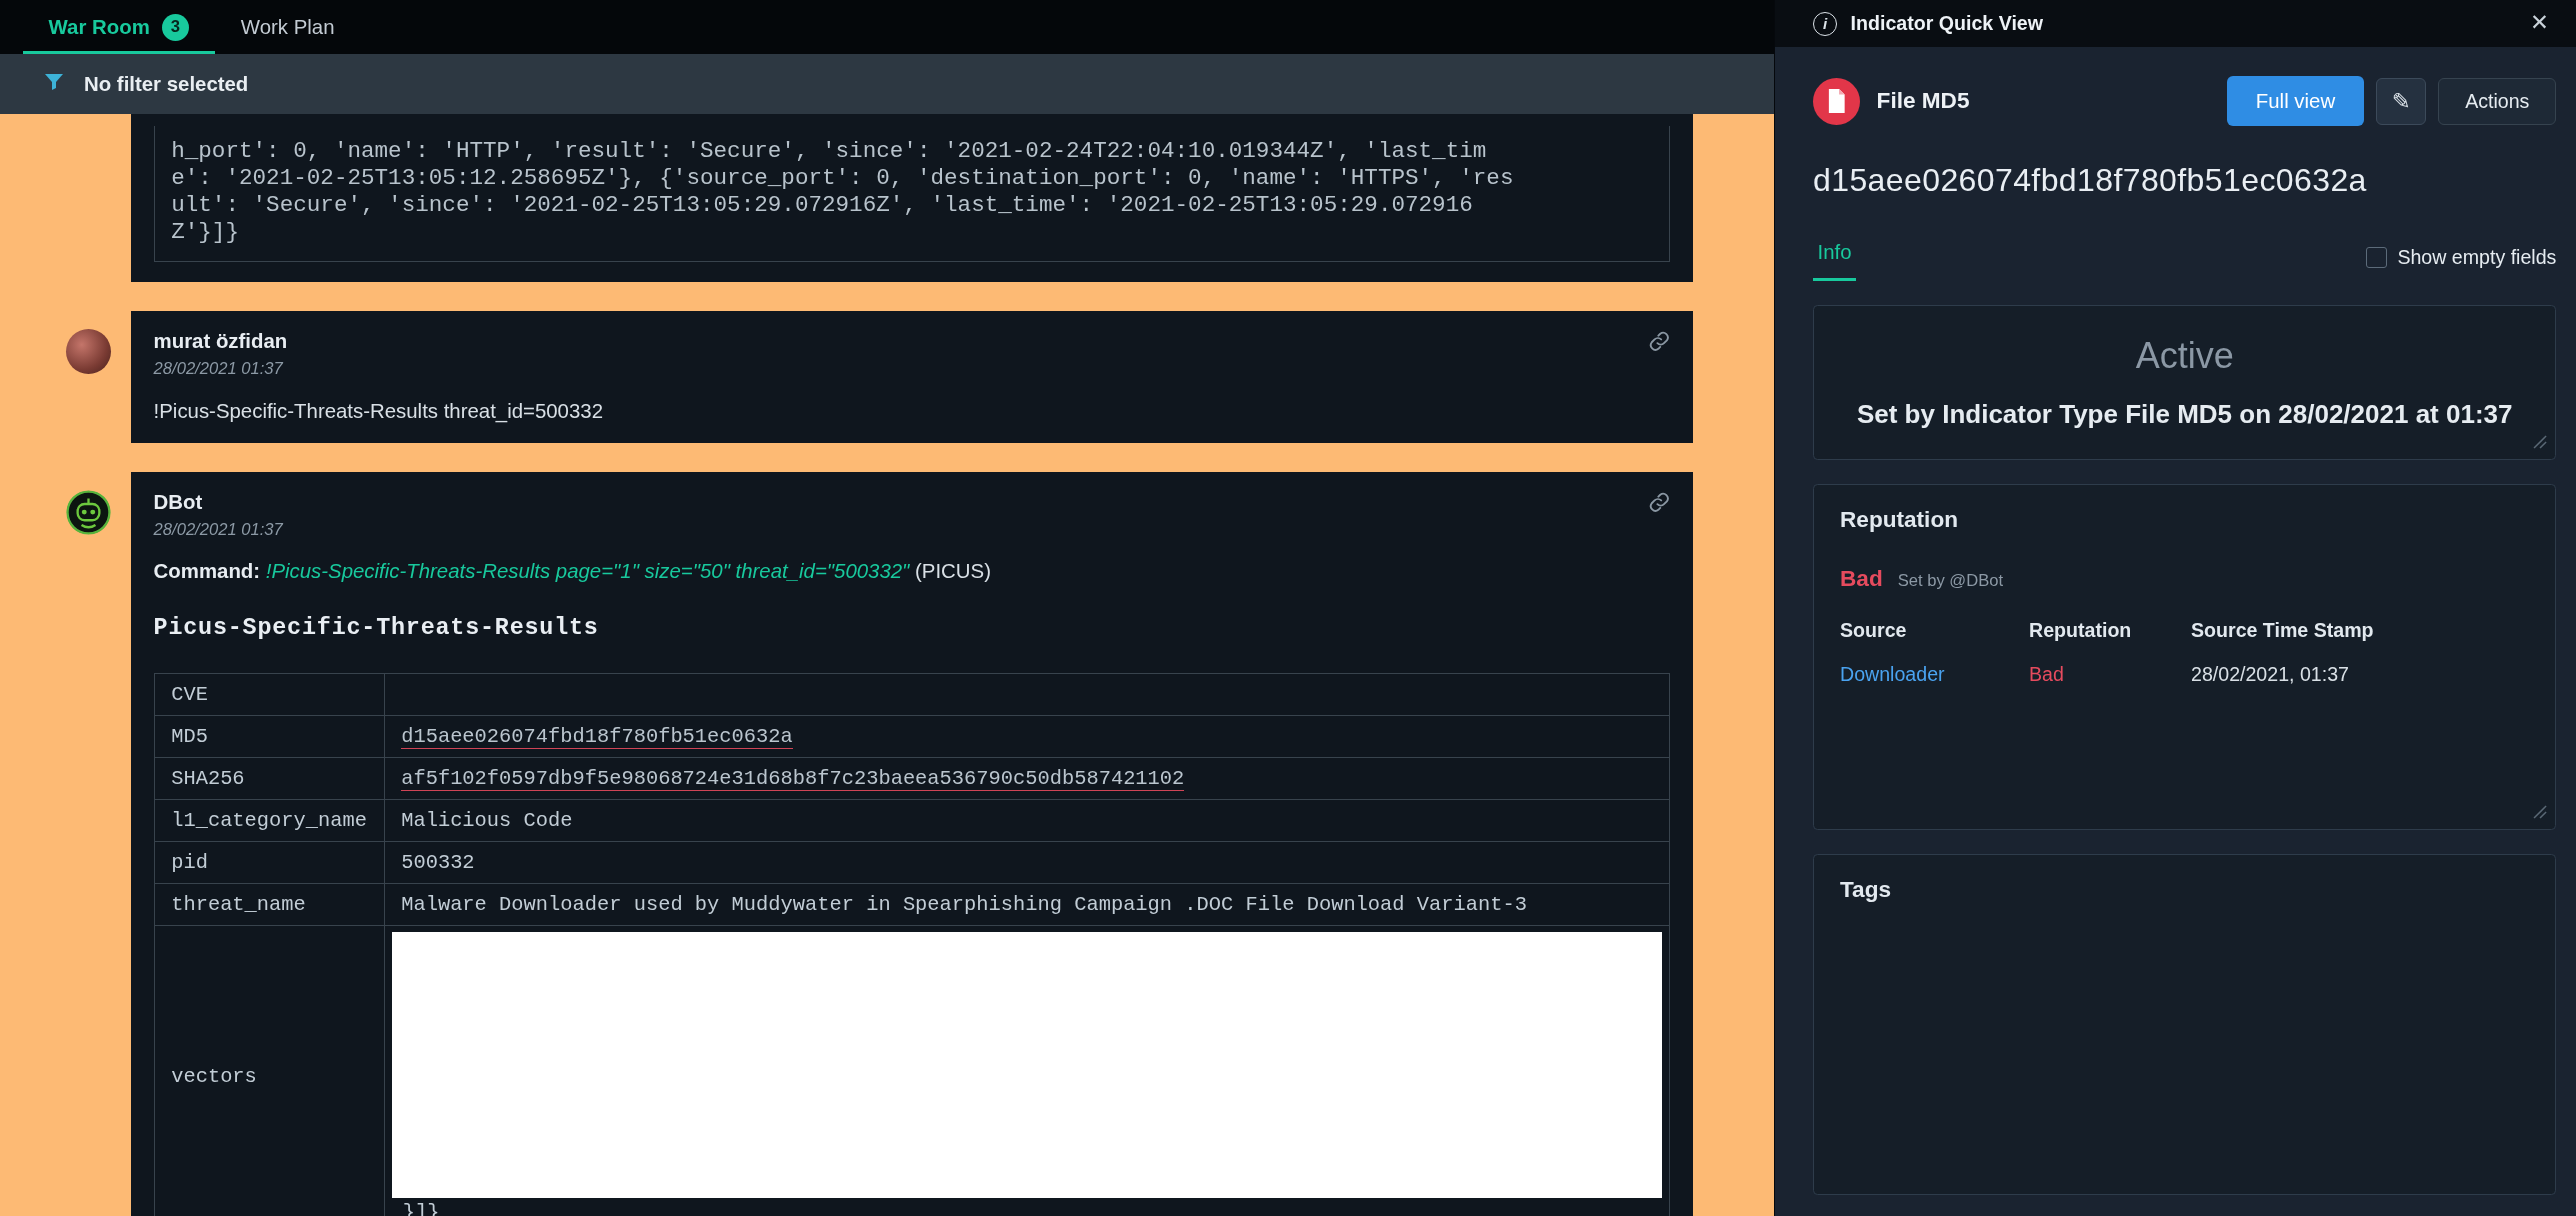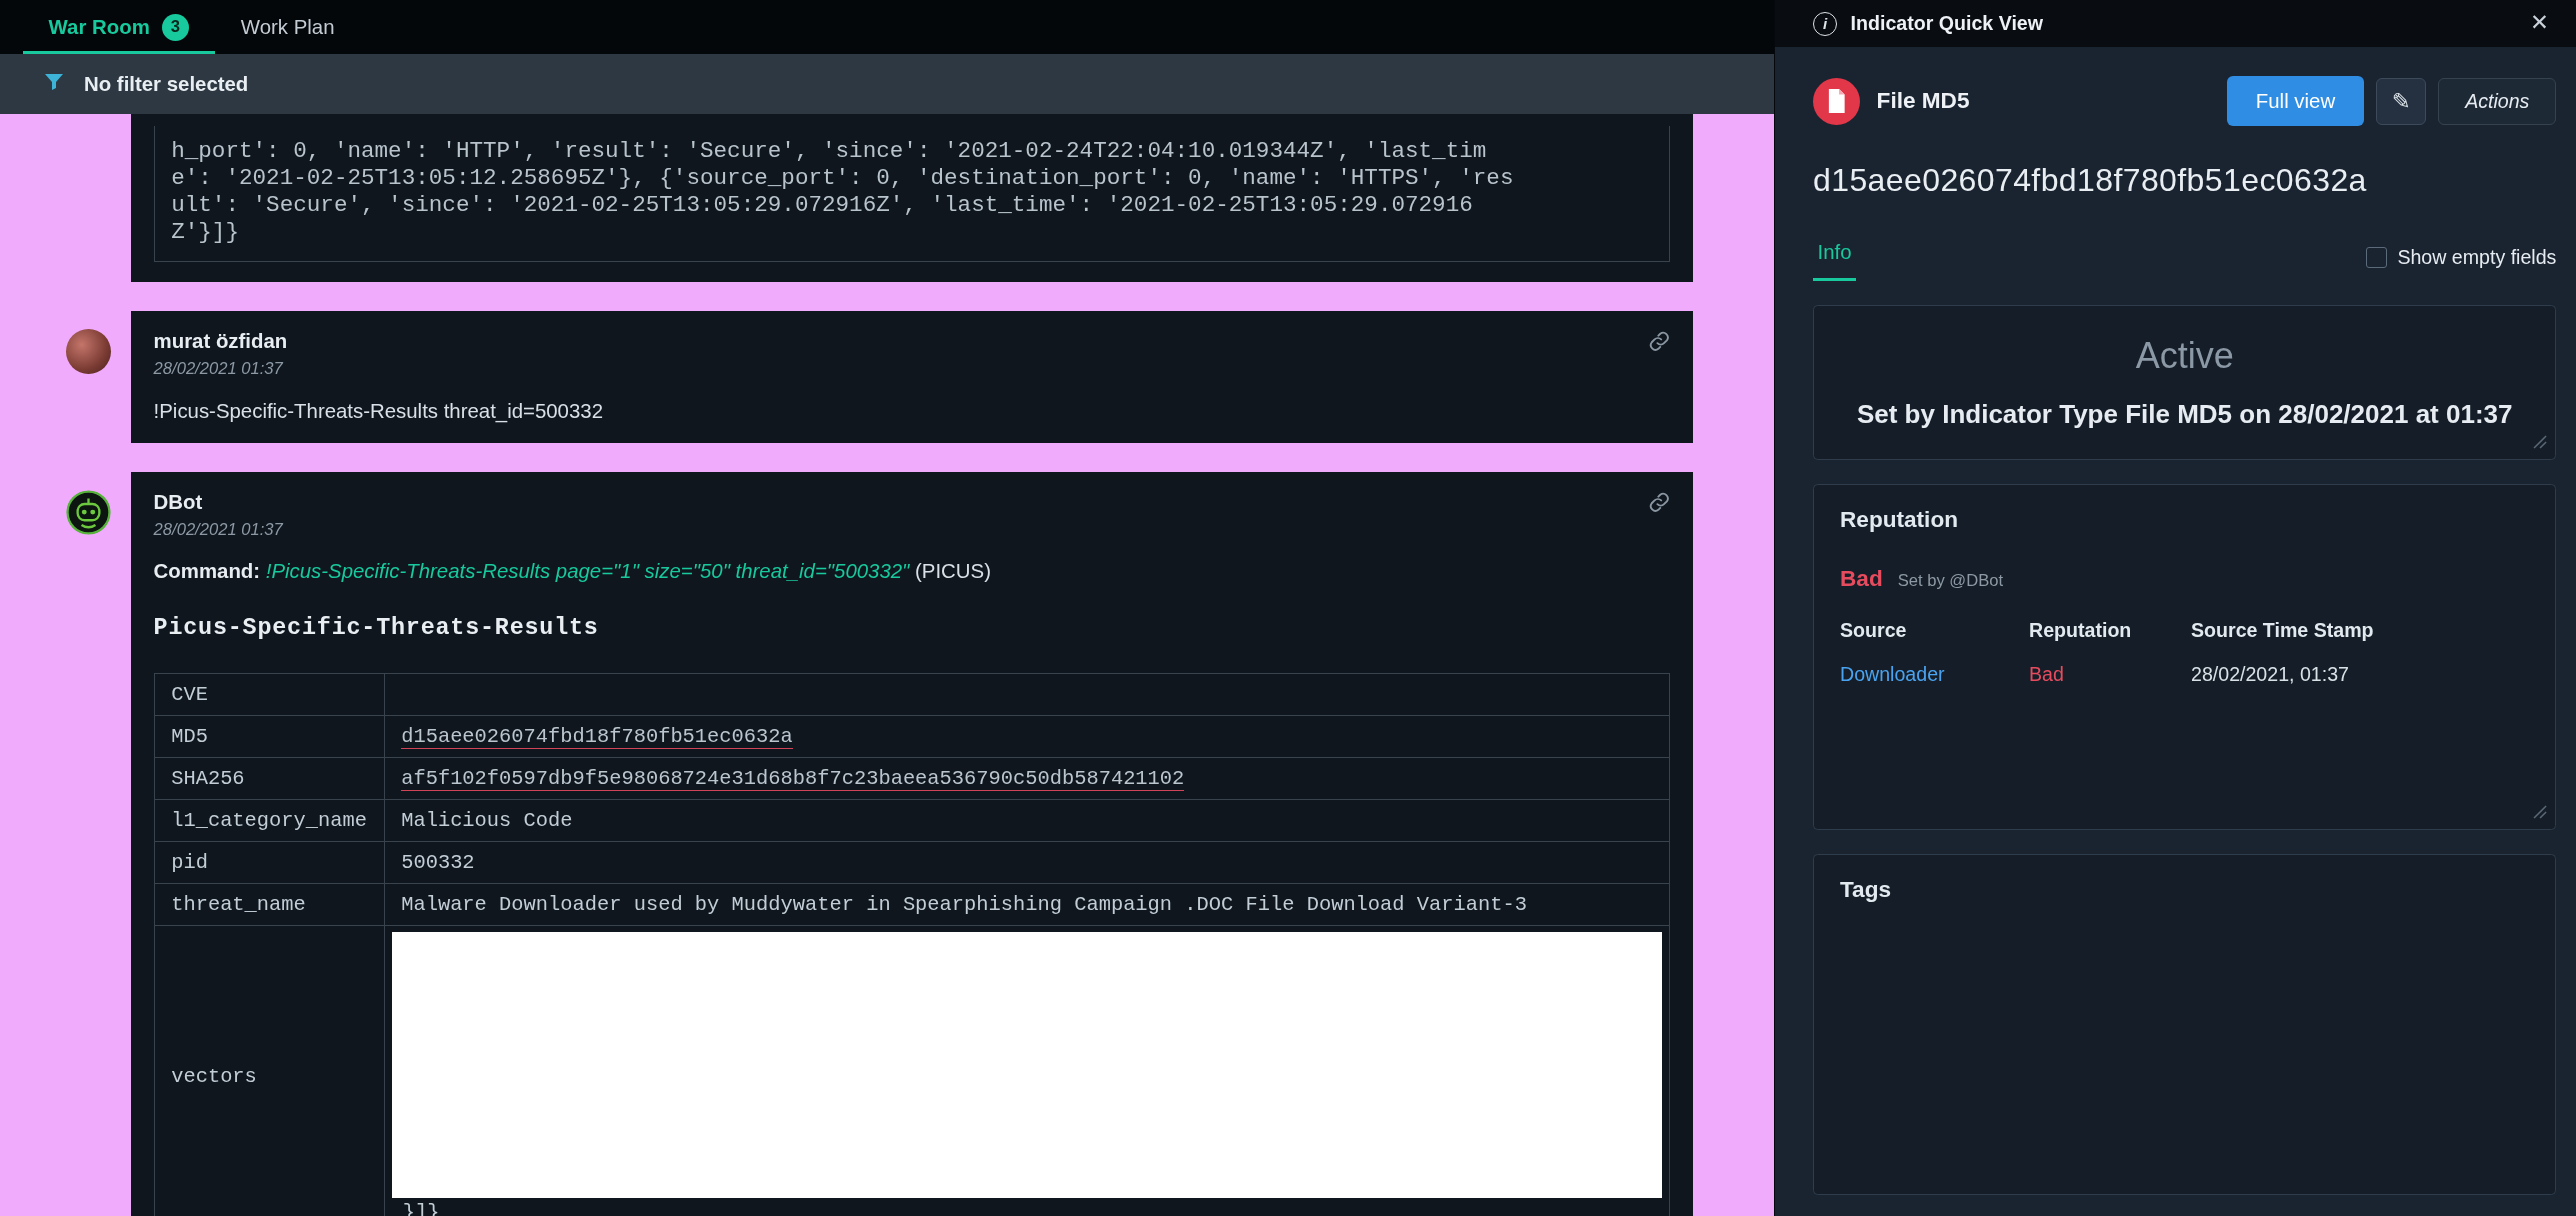--- a/index.html
+++ b/index.html
@@ -1,20 +1,20 @@
 <!DOCTYPE html>
 <html style="--accent: #18c99d; --primary: #2f8de4; --red: #e64b5e; --link: #4aa3f0;font-size:12px"><head>
 <meta charset="utf-8">
 <style>
   * { margin:0; padding:0; box-sizing:border-box; }
   html,body { width:2576px; height:1216px; overflow:hidden; }
   body { display:flex; background:#0a0e13; font-family:"Liberation Sans",sans-serif; color:#d9e0e6; }
 
   
-  .main { width:1774px; min-width:1774px; height:100%; display:flex; flex-direction:column; background:#f0abfc; }
+  .main { width:1774px; min-width:1774px; height:100%; display:flex; flex-direction:column; background:#fdba74; }
 
   .tabbar { height:54px; min-height:54px; background:#04070a; display:flex; padding-left:22.6px; }
   .tab { display:flex; align-items:center; gap:12px; padding:0 26px; font-size:20.4px; color:#c3cbd3; }
   .tab.active { color:var(--accent,#18c99d); font-weight:bold; box-shadow:inset 0 -3px 0 var(--accent,#18c99d); }
   .badge { width:27px; height:27px; border-radius:50%; background:var(--accent,#18c99d); color:#06261c;
            font-size:16.6px; font-weight:bold; display:flex; align-items:center; justify-content:center; }
 
   .filterbar { height:60px; min-height:60px; background:#2d3842; display:flex; align-items:center; gap:18px;
                padding-left:42px; font-size:20.4px; font-weight:bold; color:#e9eef2; }
 
@@ -66,21 +66,21 @@
   .indicator-head { display:flex; align-items:center; gap:16.6px; }
   .fileicon { width:47px; height:47px; min-width:47px; border-radius:50%; background:#e23649;
               display:flex; align-items:center; justify-content:center; }
   .indicator-type { font-size:22.6px; font-weight:bold; color:#eef2f6; }
   .head-buttons { margin-left:auto; display:flex; align-items:center; gap:12px; }
   .btn-primary { height:50px; padding:0 29px; background:var(--primary,#2f8de4); color:#ffffff; font-size:20.4px;
                  border-radius:6px; display:flex; align-items:center; cursor:pointer; }
   .btn-icon { width:50px; height:47px; background:#253140; border:0.8px solid #3c4a5a; border-radius:6px;
               display:flex; align-items:center; justify-content:center; font-size:22.6px; color:#dde4ea; cursor:pointer; }
   .btn-secondary { height:47px; padding:0 26px; background:#1e2936; border:0.8px solid #36434f; border-radius:6px;
-                   color:#e6ecf1; font-size:19.6px; display:flex; align-items:center; cursor:pointer;font-style:italic; }
+                   color:#e6ecf1; font-size:19.6px; display:flex; align-items:center; cursor:pointer; }
 
   .indicator-value { margin-top:36px; font-size:32px; color:#e9eef3; letter-spacing:0.4px; }
 
   .tabs-row { margin-top:42px; display:flex; align-items:flex-end; }
   .tab-info { font-size:20.4px; color:var(--accent,#18c99d); padding:0 4.5px 13.6px; border-bottom:3px solid var(--accent,#18c99d); cursor:pointer; }
   .show-empty { margin-left:auto; display:flex; align-items:center; gap:10.6px; padding-bottom:12px; }
   .checkbox { width:21px; height:21px; border:1.5px solid #5c6b7a; border-radius:3px; background:#1a2330; cursor:pointer; }
   .show-empty-label { font-size:19.6px; color:#e6ecf1; }
 
   .qcard { position:relative; margin-top:24px; border:0.8px solid #2e3c4b; border-radius:4.5px; background:#151e28; }

